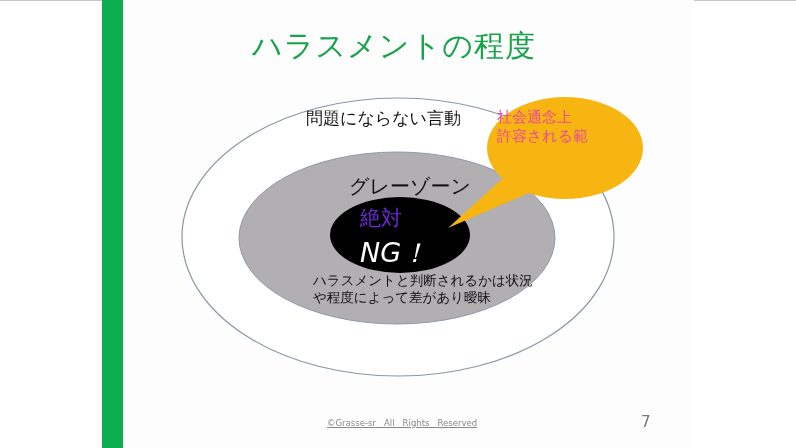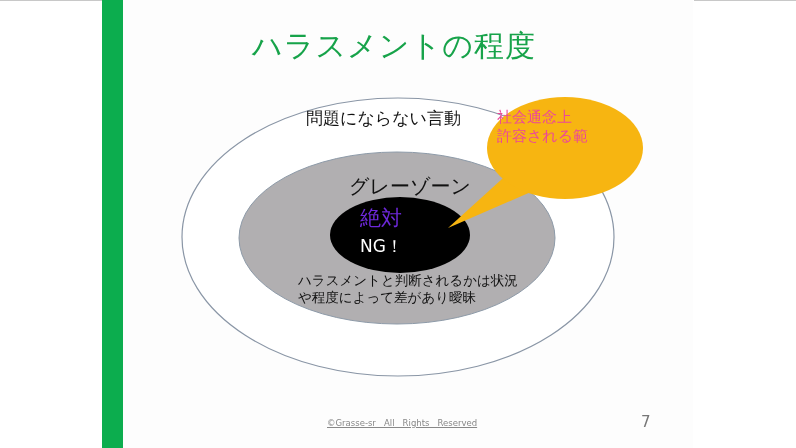--- a/index.html
+++ b/index.html
@@ -22,23 +22,23 @@
     }
     .title {
       position: absolute; left: 252px; top: 26px; font-size: 30px; color: #17a34a;
       letter-spacing: 1px; white-space: nowrap; line-height: 40px;
     }
     svg.diagram { position: absolute; left: 0; top: 0; }
     .lbl { position: absolute; white-space: nowrap; text-align: left; }
     .outer-label { left: 306px; top: 107px; font-size: 17px; color: #111; }
     .gray-label { left: 349px; top: 173px; font-size: 20px; color: #111; }
     .ng-line1 { left: 360px; top: 204px; font-size: 21px; color: #6d28d9; width: 80px; }
-    .ng-line2 { left: 360px; top: 235px; font-size: 17px; color: #fff; width: 80px; }
+    .ng-line2 { left: 360px; top: 235px; font-size: 27px; color: #fff; width: 80px; font-style: italic; }
     .gray-desc {
-      left: 298px; top: 272px; font-size: 13.5px; color: #111; text-align: left; line-height: 17px;
+      left: 313px; top: 272px; font-size: 13.5px; color: #111; text-align: left; line-height: 17px;
     }
     .bubble-text {
       left: 497px; top: 108px; width: 136px; font-size: 15px; color: #ec4899; line-height: 19px;
     }
     .footer-copy {
       position: absolute; left: 327px; top: 418px; font-size: 8.5px; color: #888; white-space: pre; text-decoration: underline;
     }
     .page-num {
       position: absolute; left: 641px; top: 413px; font-size: 15px; color: #777;
     }

